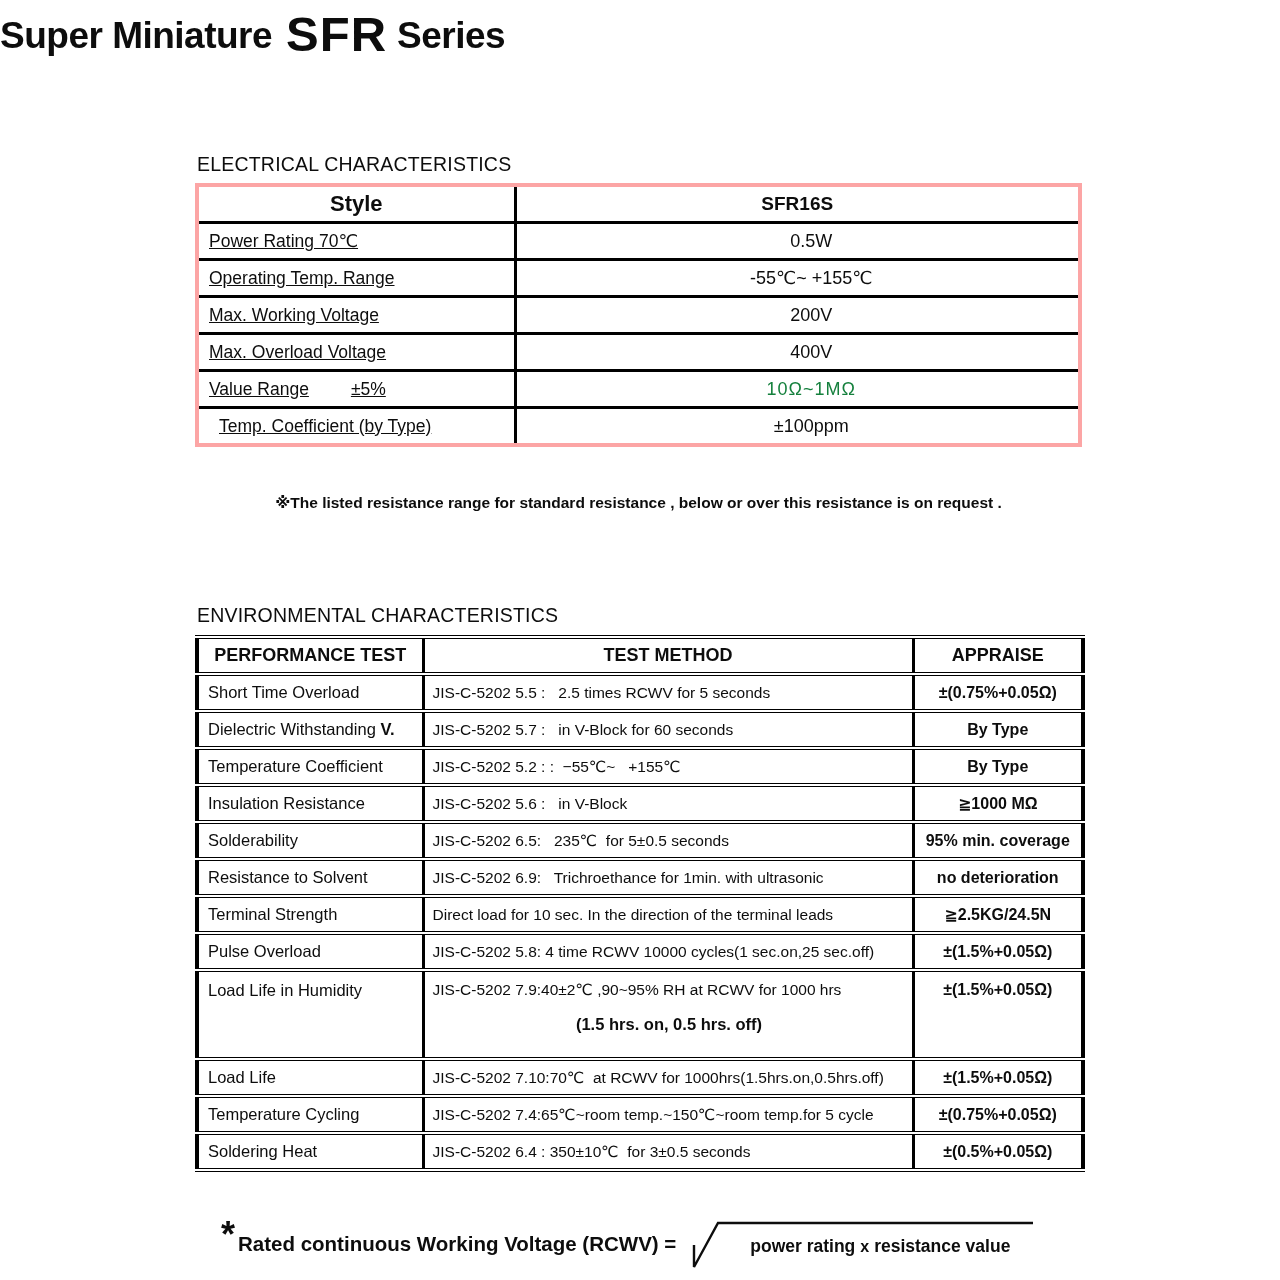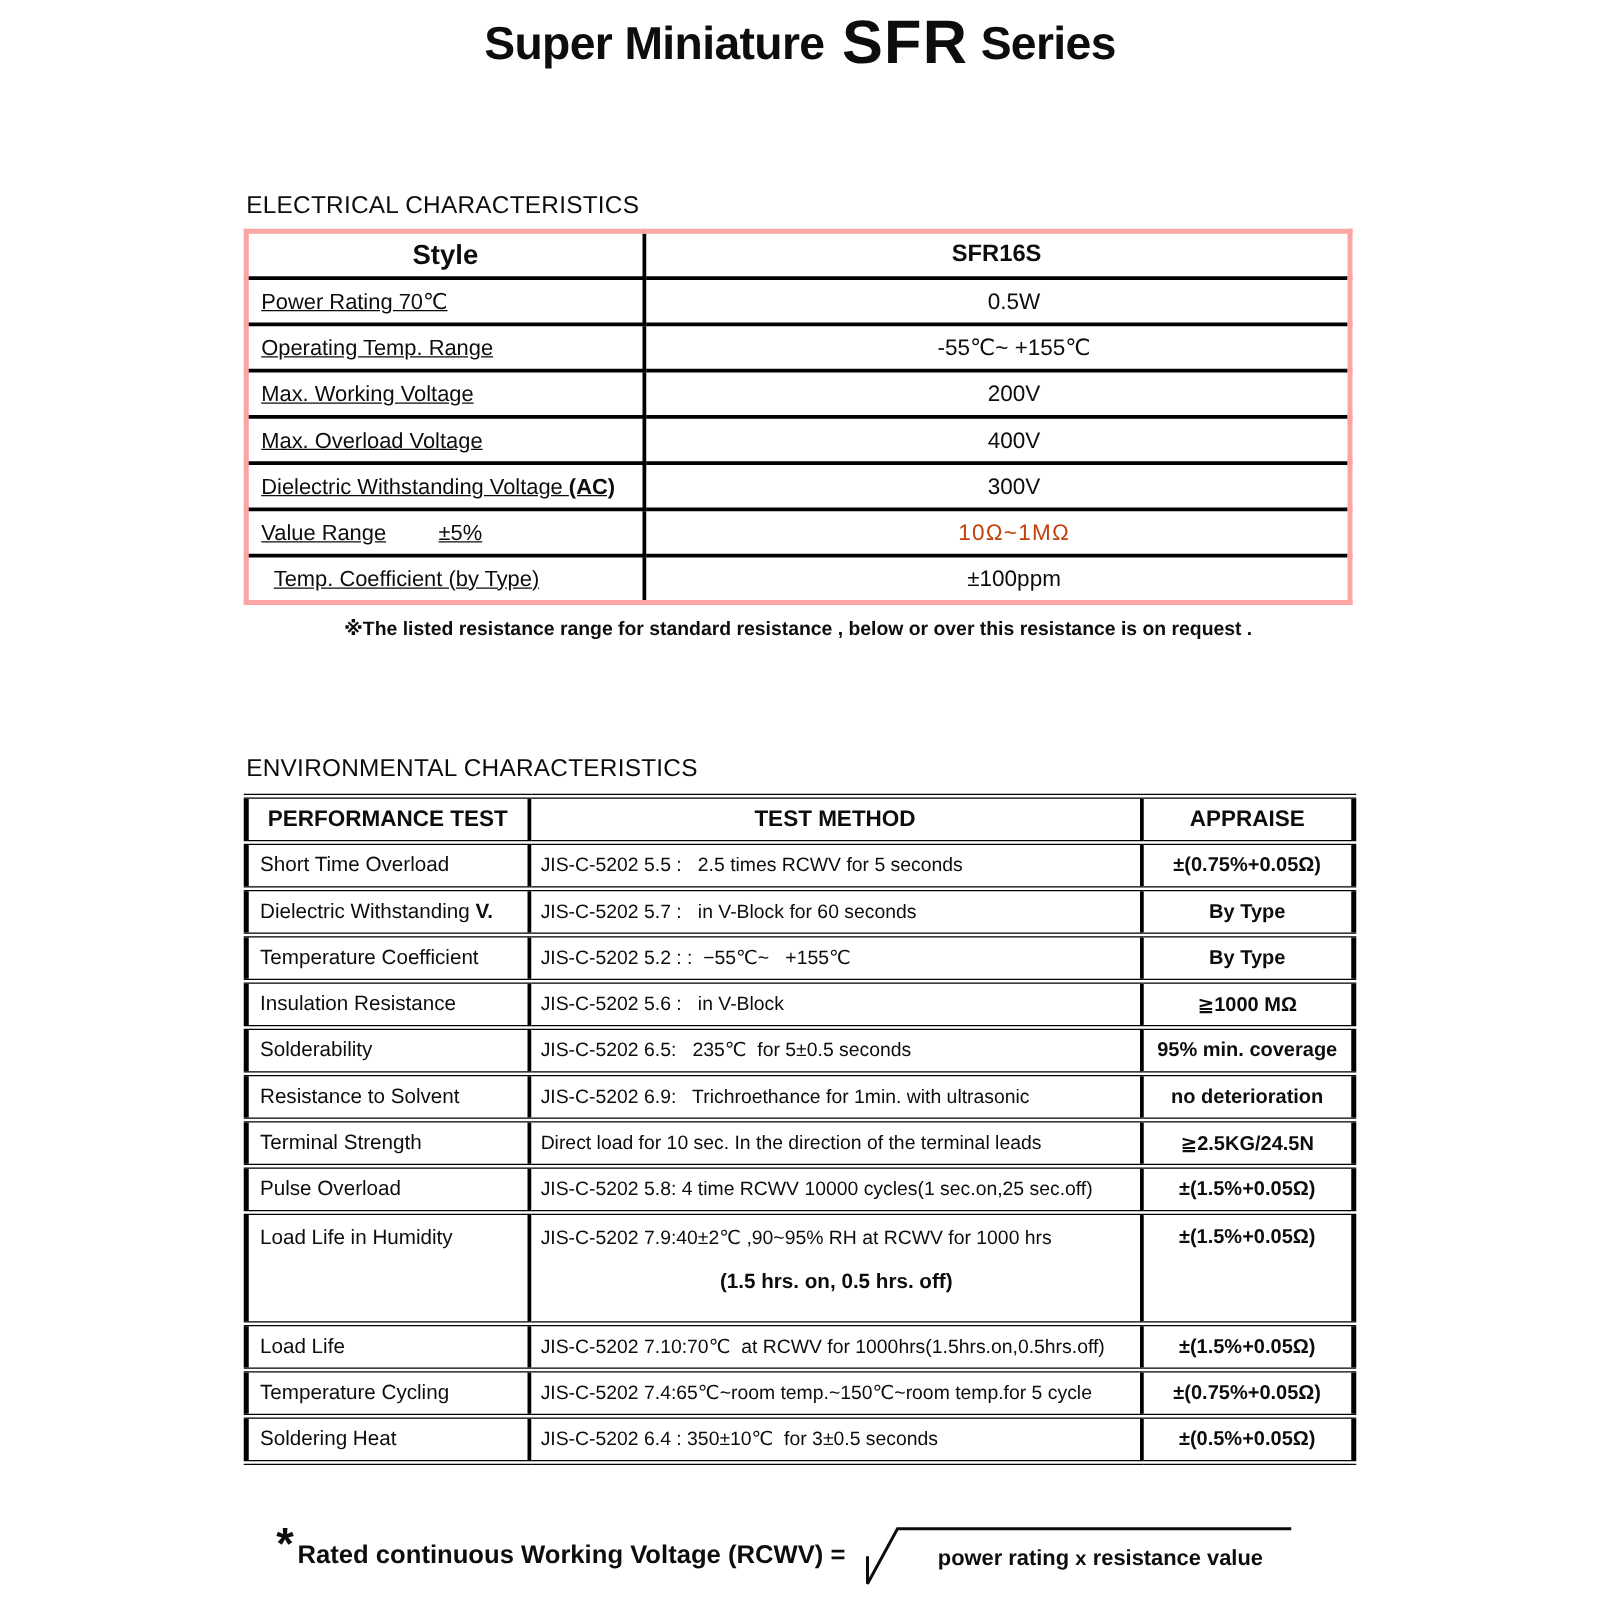--- a/index.html
+++ b/index.html
@@ -4,42 +4,42 @@
 <style>
   html,body { margin:0; padding:0; background:#fff; }
   .page {
     position:relative; width:1280px; height:1280px; background:#ffffff;
     font-family:"Liberation Sans","DejaVu Sans",sans-serif; color:#0d0d0d;
     overflow:hidden;
   }
   
   .title {
     position:absolute; top:6px; left:0; width:100%;
-    text-align:center; font-weight:bold; font-size:37px; margin:0;
+    text-align:left; font-weight:bold; font-size:37px; margin:0;
     letter-spacing:-0.5px;
   }
   .title .sfr { font-size:49px; letter-spacing:1px; margin:0 10px 0 14px; vertical-align:-3px; }
   
   .sec-heading {
     position:absolute; margin:0; font-size:19.5px; font-weight:normal; letter-spacing:0.2px;
   }
   .sec-heading.elec { left:197px; top:153px; }
   .sec-heading.env  { left:197px; top:604px; }
   
   table { position:absolute; border-collapse:collapse; table-layout:fixed; background:#fff; }
   .t1 { left:195px; top:183px; width:887px; border:4px solid #fca5a5; }
   .t1 th, .t1 td { border:3px solid #000; height:34px; padding:0; overflow:hidden; }
   .t1 .h-style { font-size:22px; font-weight:bold; text-align:center; }
   .t1 .h-model { font-size:19px; font-weight:bold; text-align:center; }
   .t1 td.label { font-size:17.5px; text-align:left; padding-left:10px; white-space:pre;text-decoration:underline; }
   .t1 td.label .bold-part { font-weight:bold; }
   .t1 td.label .tol { margin-left:42px; }
   .t1 td.label.indent { padding-left:20px; }
   .t1 td.value { font-size:18px; text-align:center;padding-left:28px; }
-  .t1 td.value.ohmrange { color:#c2410c; letter-spacing:1px; }
+  .t1 td.value.ohmrange { color:#15803d; letter-spacing:1px; }
   .footnote {
     position:absolute; left:195px; top:494px; width:887px; margin:0;
     text-align:center; font-size:15.5px; font-weight:bold; white-space:pre;
   }
   .t2 { left:195px; top:635px; width:886px; border:4px solid #000; }
   .t2 th, .t2 td {
     border-left:3px solid #000; border-right:3px solid #000;
     border-top:4px double #000; border-bottom:4px double #000;
     height:33px; padding:0 6px; overflow:hidden;
   }
@@ -91,24 +91,20 @@
       <td class="label">Operating Temp. Range</td>
       <td class="value">-55℃~ +155℃</td>
     </tr>
     <tr>
       <td class="label">Max. Working Voltage</td>
       <td class="value">200V</td>
     </tr>
     <tr>
       <td class="label">Max. Overload Voltage</td>
       <td class="value">400V</td>
-    </tr>
-    <tr>
-      <td class="label"><span>Dielectric Withstanding Voltage </span><span class="bold-part">(AC)</span></td>
-      <td class="value">300V</td>
     </tr>
     <tr>
       <td class="label"><span>Value Range</span><span class="tol">±5%</span></td>
       <td class="value ohmrange">10Ω~1MΩ</td>
     </tr>
     <tr>
       <td class="label indent">Temp. Coefficient (by Type)</td>
       <td class="value">±100ppm</td>
     </tr>
   </tbody>

